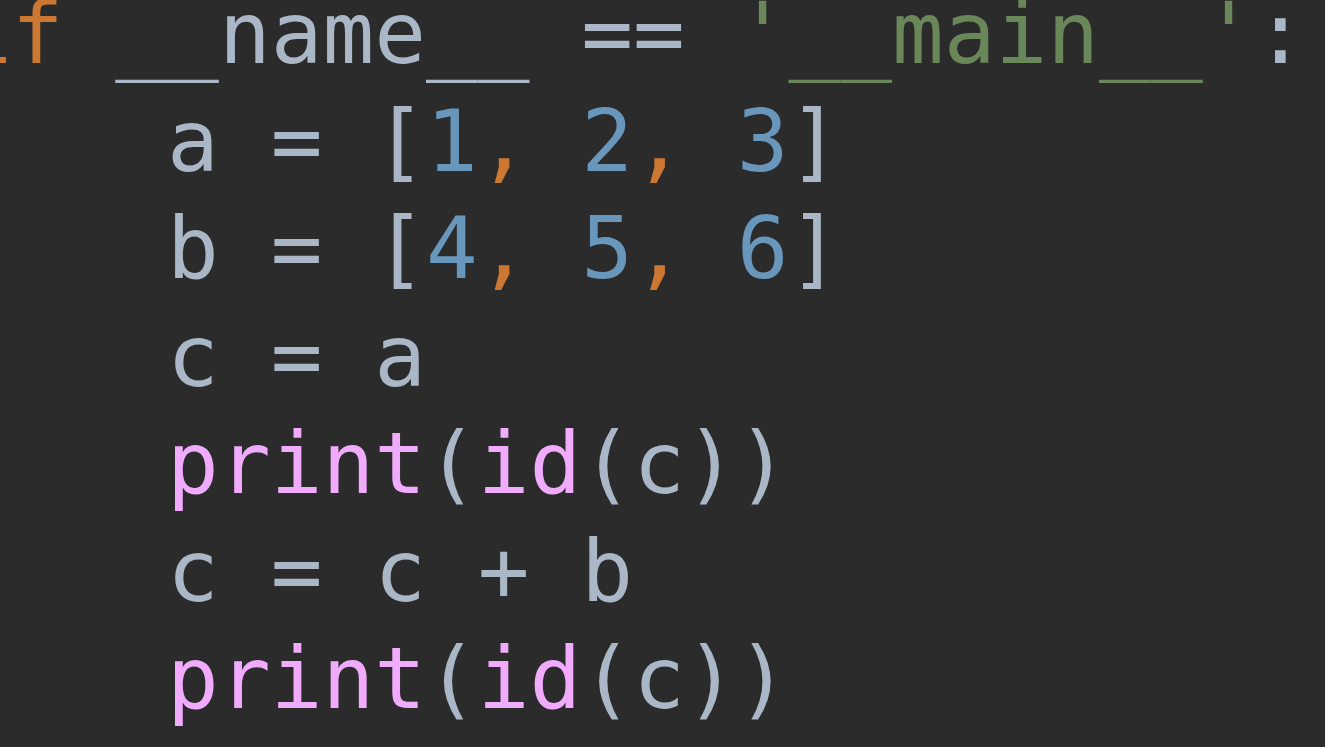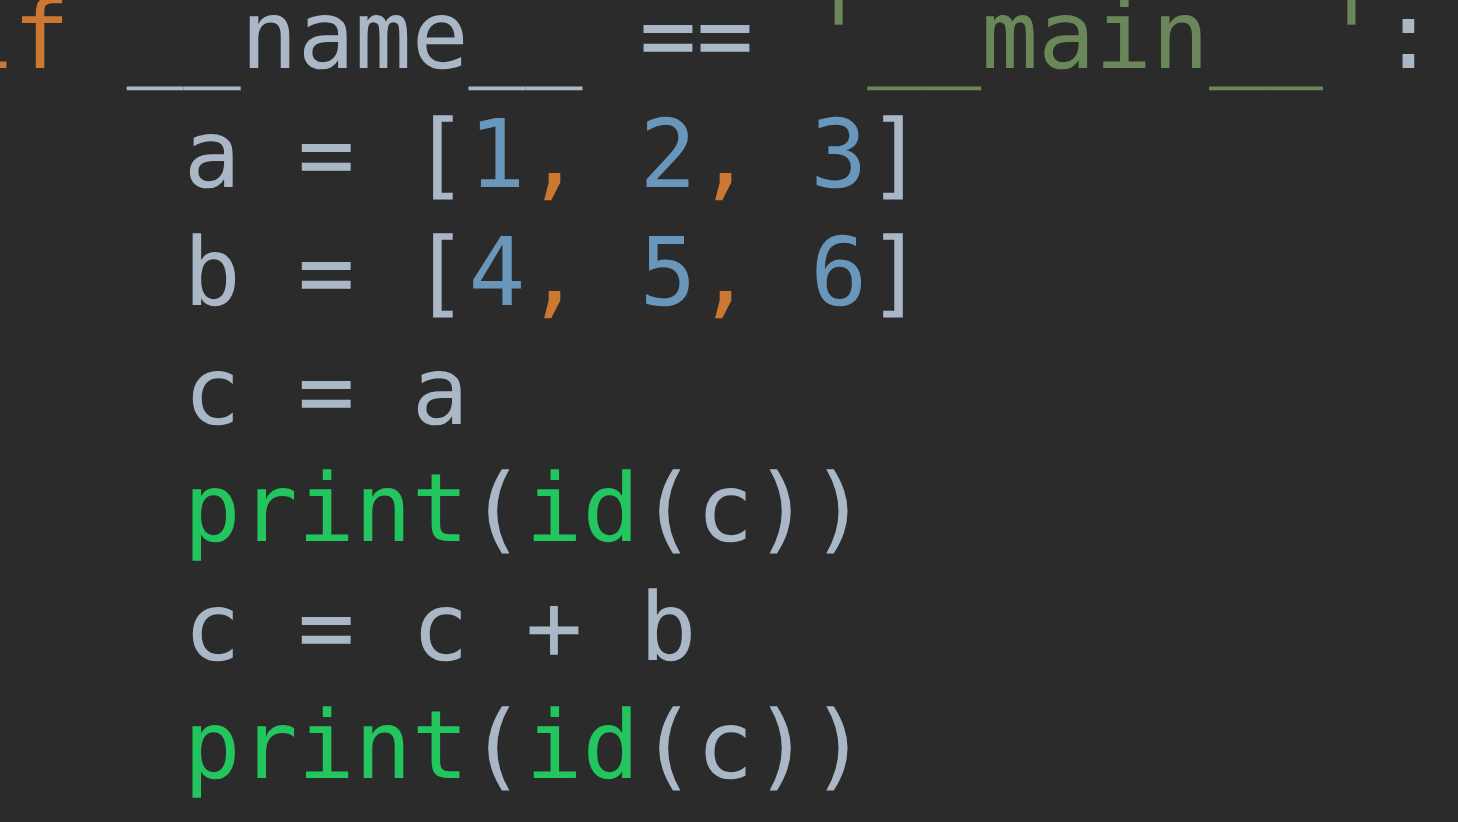--- a/index.html
+++ b/index.html
@@ -23,21 +23,21 @@
     left: -40px;
     top: -20px;
   }
   .tok-keyword { color: #cc7832; }
   .tok-ident   { color: #a9b7c6; }
   .tok-op      { color: #a9b7c6; }
   .tok-bracket { color: #a9b7c6; }
   .tok-number  { color: #6897bb; }
   .tok-comma   { color: #cc7832; }
   .tok-string  { color: #6a8759; }
-  .tok-builtin { color: #22c55e; }
+  .tok-builtin { color: #f0abfc; }
   .tok-paren   { color: #a9b7c6; }
 </style>
 </head>
 <body>
 
 <pre class="code" id="code-block"><span><span class="tok-keyword">if</span><span class="tok-ident"> __name__ </span><span class="tok-op">== </span><span class="tok-string">'__main__'</span><span class="tok-op">:</span></span>
 <span>    <span class="tok-ident">a </span><span class="tok-op">= </span><span class="tok-bracket">[</span><span class="tok-number">1</span><span class="tok-comma">, </span><span class="tok-number">2</span><span class="tok-comma">, </span><span class="tok-number">3</span><span class="tok-bracket">]</span></span>
 <span>    <span class="tok-ident">b </span><span class="tok-op">= </span><span class="tok-bracket">[</span><span class="tok-number">4</span><span class="tok-comma">, </span><span class="tok-number">5</span><span class="tok-comma">, </span><span class="tok-number">6</span><span class="tok-bracket">]</span></span>
 <span>    <span class="tok-ident">c </span><span class="tok-op">= </span><span class="tok-ident">a</span></span>
 <span>    <span class="tok-builtin">print</span><span class="tok-paren">(</span><span class="tok-builtin">id</span><span class="tok-paren">(</span><span class="tok-ident">c</span><span class="tok-paren">))</span></span>

